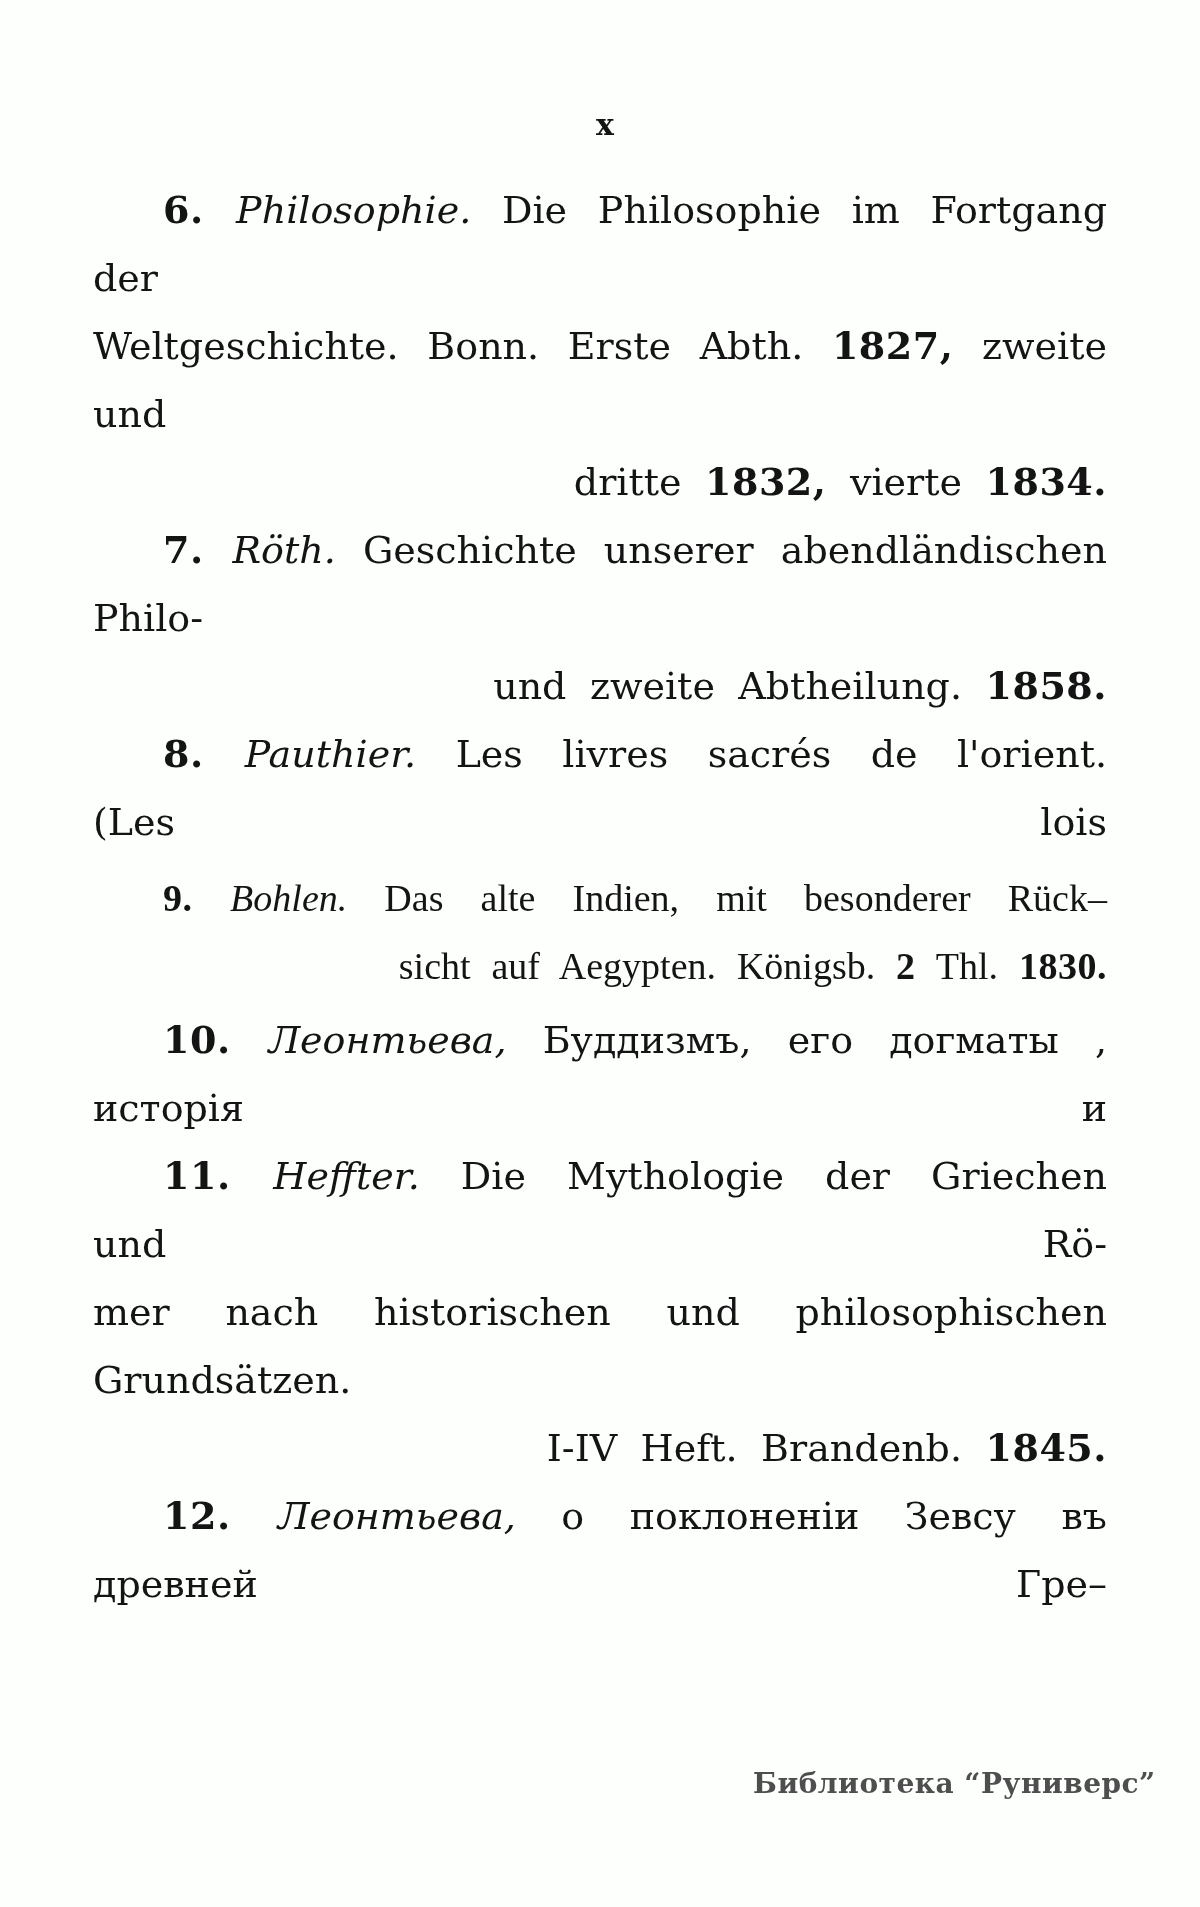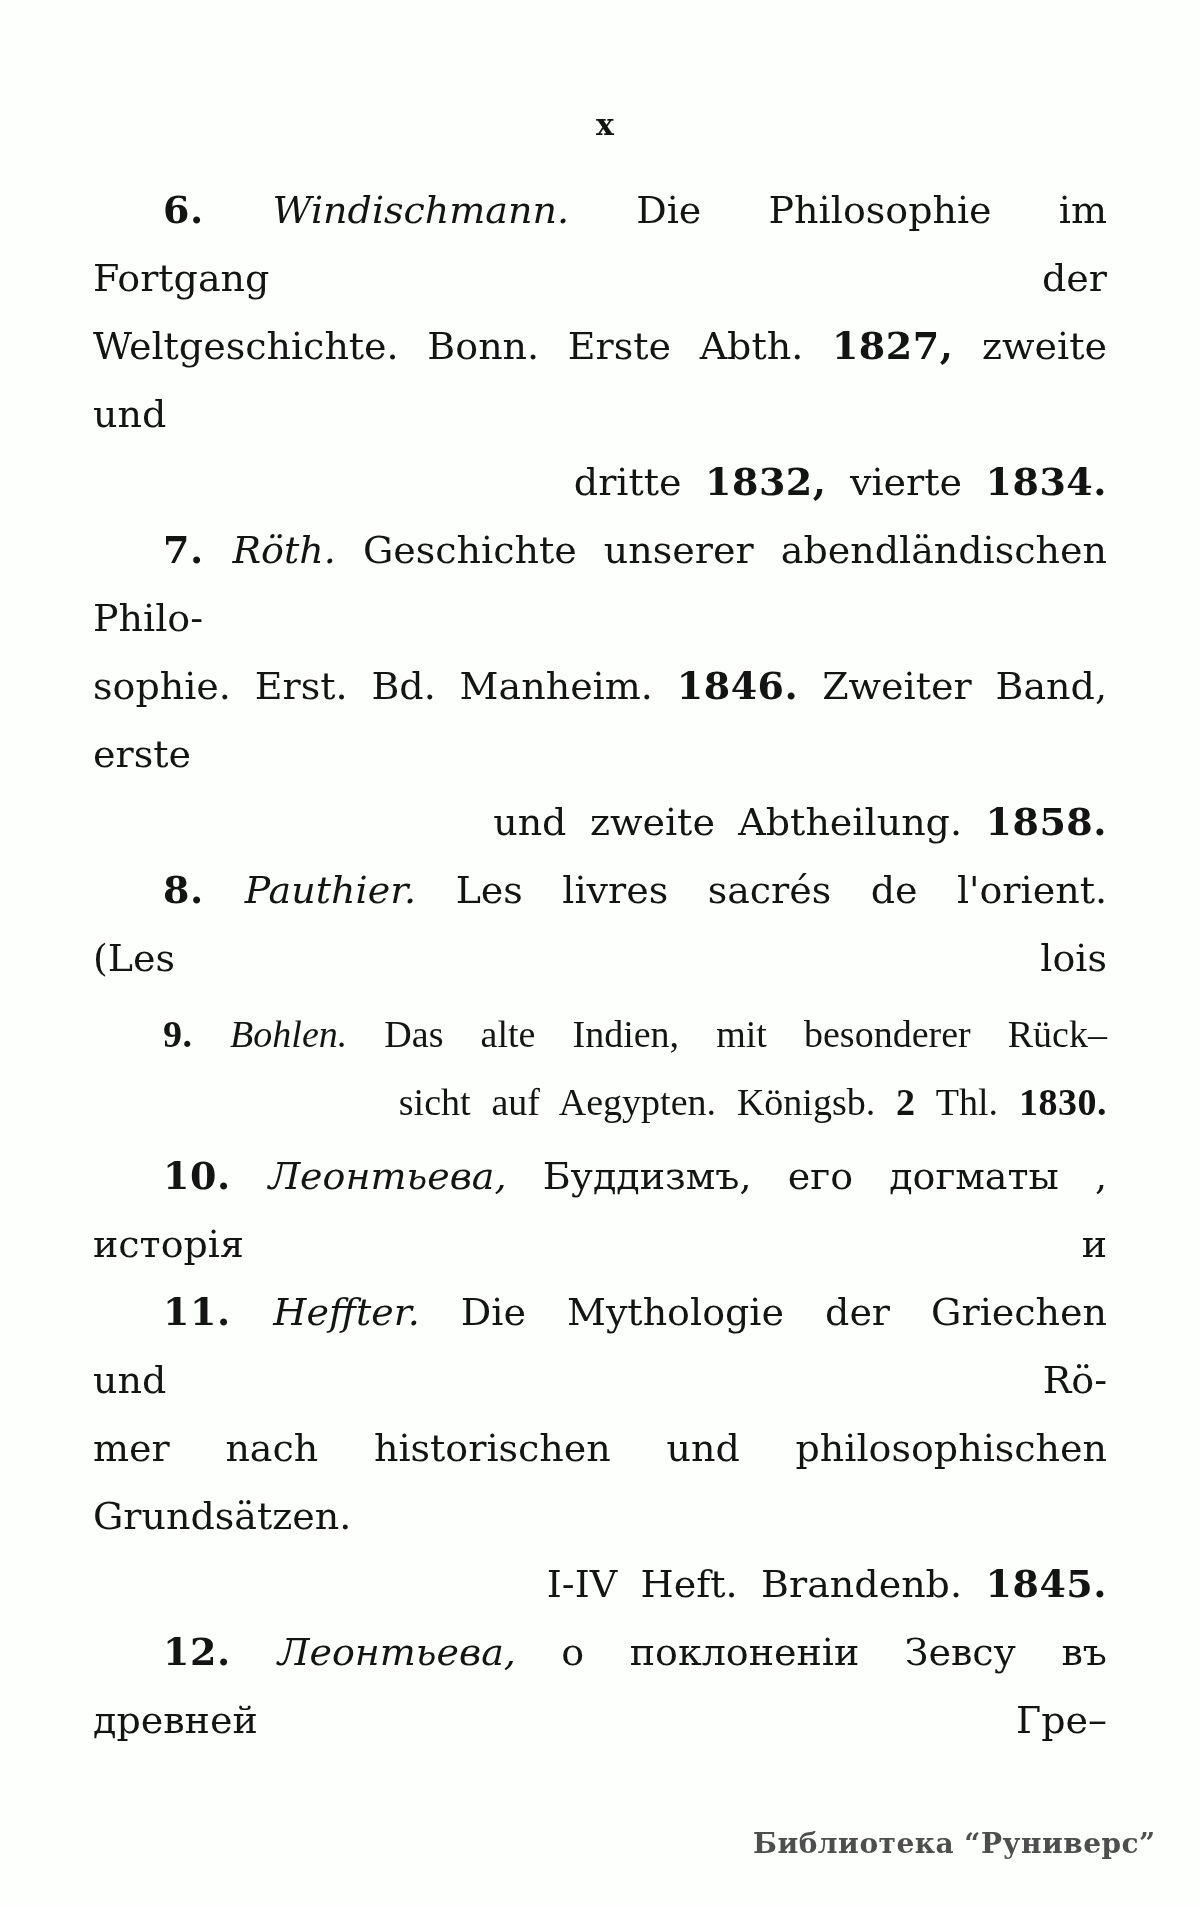--- a/index.html
+++ b/index.html
@@ -47,43 +47,42 @@
   }
   .line.ind{text-indent:70px;}
   
   .blk-3{margin-top:8px;font-family:Liberation Serif, serif;}
   .blk-4{margin-top:6px;}
   .st-i{font-style:italic;}
   .st-b{font-weight:bold;letter-spacing:0.5px;}
   .watermark{
     position:absolute;
     left:753px;
-    top:1830px;
+    top:1770px;
     font-size:28px;
     font-weight:bold;
     letter-spacing:0.5px;
     color:var(--watermark);
     line-height:1;
     white-space:nowrap;
   }
 </style>
 </head>
 <body>
 
 <div class="page">
   <div class="pagenum">x</div>
   <div class="textcol">
       <div class="block type-entry var-std blk-0">
-        <div class="line fill ind"><span class="seg st-b">6. </span><span class="seg st-i">Windischmann.</span><span class="seg st-r"> Die Philosophie im Fortgang der</span></div>
+        <div class="line fill ind"><span class="seg st-b">6. </span><span class="seg st-i">Philosophie.</span><span class="seg st-r"> Die Philosophie im Fortgang der</span></div>
         <div class="line fill"><span class="seg st-r">Weltgeschichte. Bonn. Erste Abth. </span><span class="seg st-b">1827,</span><span class="seg st-r"> zweite und</span></div>
         <div class="line"><span class="seg st-r">dritte </span><span class="seg st-b">1832,</span><span class="seg st-r"> vierte </span><span class="seg st-b">1834.</span></div>
       </div>
       <div class="block type-entry var-std blk-1">
         <div class="line fill ind"><span class="seg st-b">7. </span><span class="seg st-i">Röth.</span><span class="seg st-r"> Geschichte unserer abendländischen Philo-</span></div>
-        <div class="line fill"><span class="seg st-r">sophie. Erst. Bd. Manheim. </span><span class="seg st-b">1846.</span><span class="seg st-r"> Zweiter Band, erste</span></div>
         <div class="line"><span class="seg st-r">und zweite Abtheilung. </span><span class="seg st-b">1858.</span></div>
       </div>
       <div class="block type-entry var-std blk-2">
         <div class="line fill ind"><span class="seg st-b">8. </span><span class="seg st-i">Pauthier.</span><span class="seg st-r"> Les livres sacrés de l'orient. (Les lois</span></div>
       </div>
       <div class="block type-entry var-std blk-3">
         <div class="line fill ind"><span class="seg st-b">9. </span><span class="seg st-i">Bohlen.</span><span class="seg st-r"> Das alte Indien, mit besonderer Rück–</span></div>
         <div class="line"><span class="seg st-r">sicht auf Aegypten. Königsb. </span><span class="seg st-b">2</span><span class="seg st-r"> Thl. </span><span class="seg st-b">1830.</span></div>
       </div>
       <div class="block type-entry var-std blk-4">

